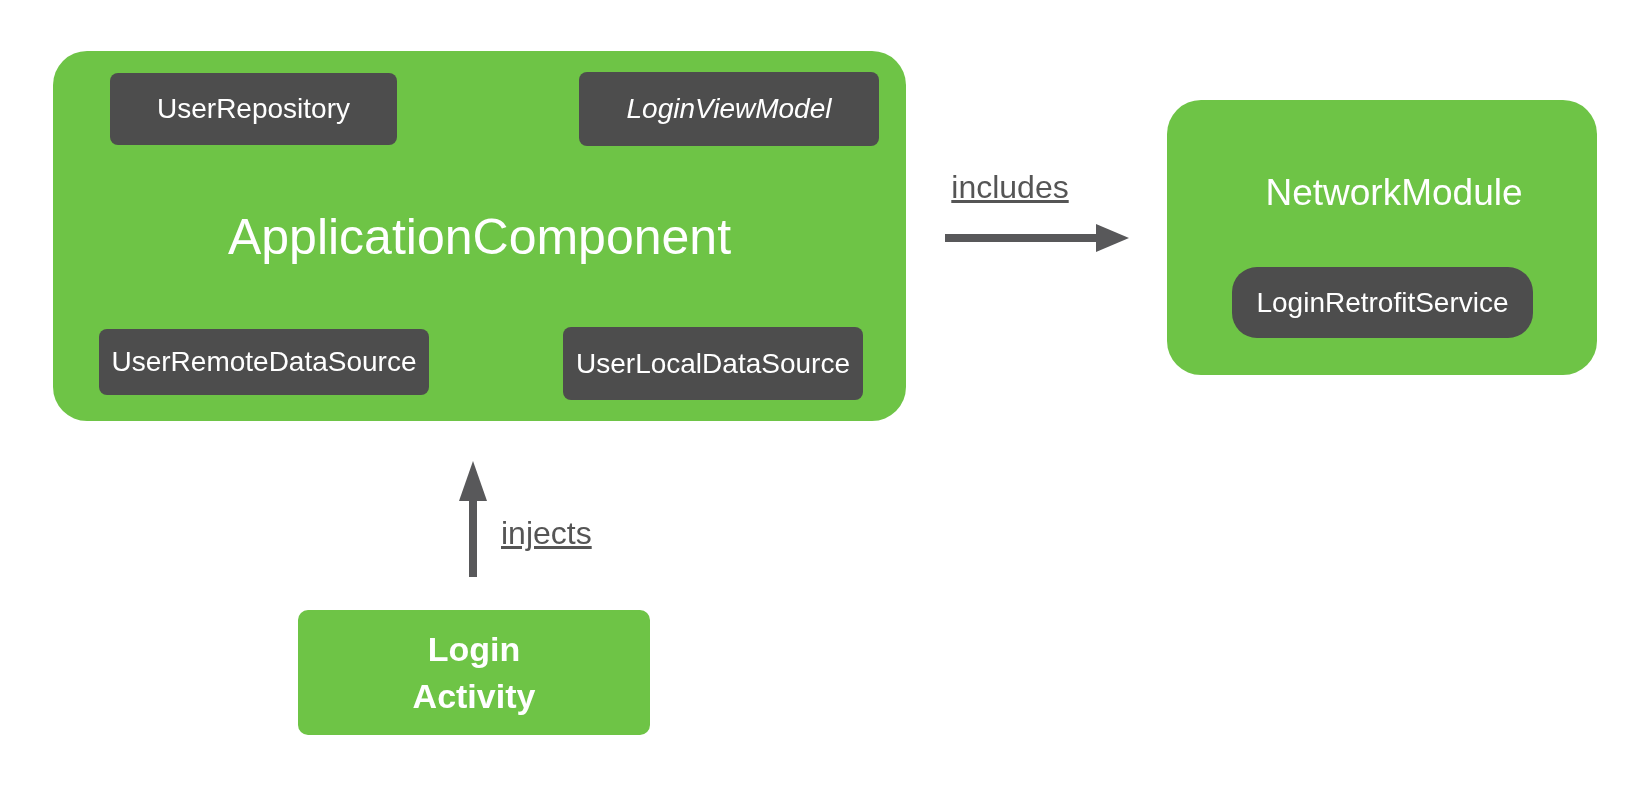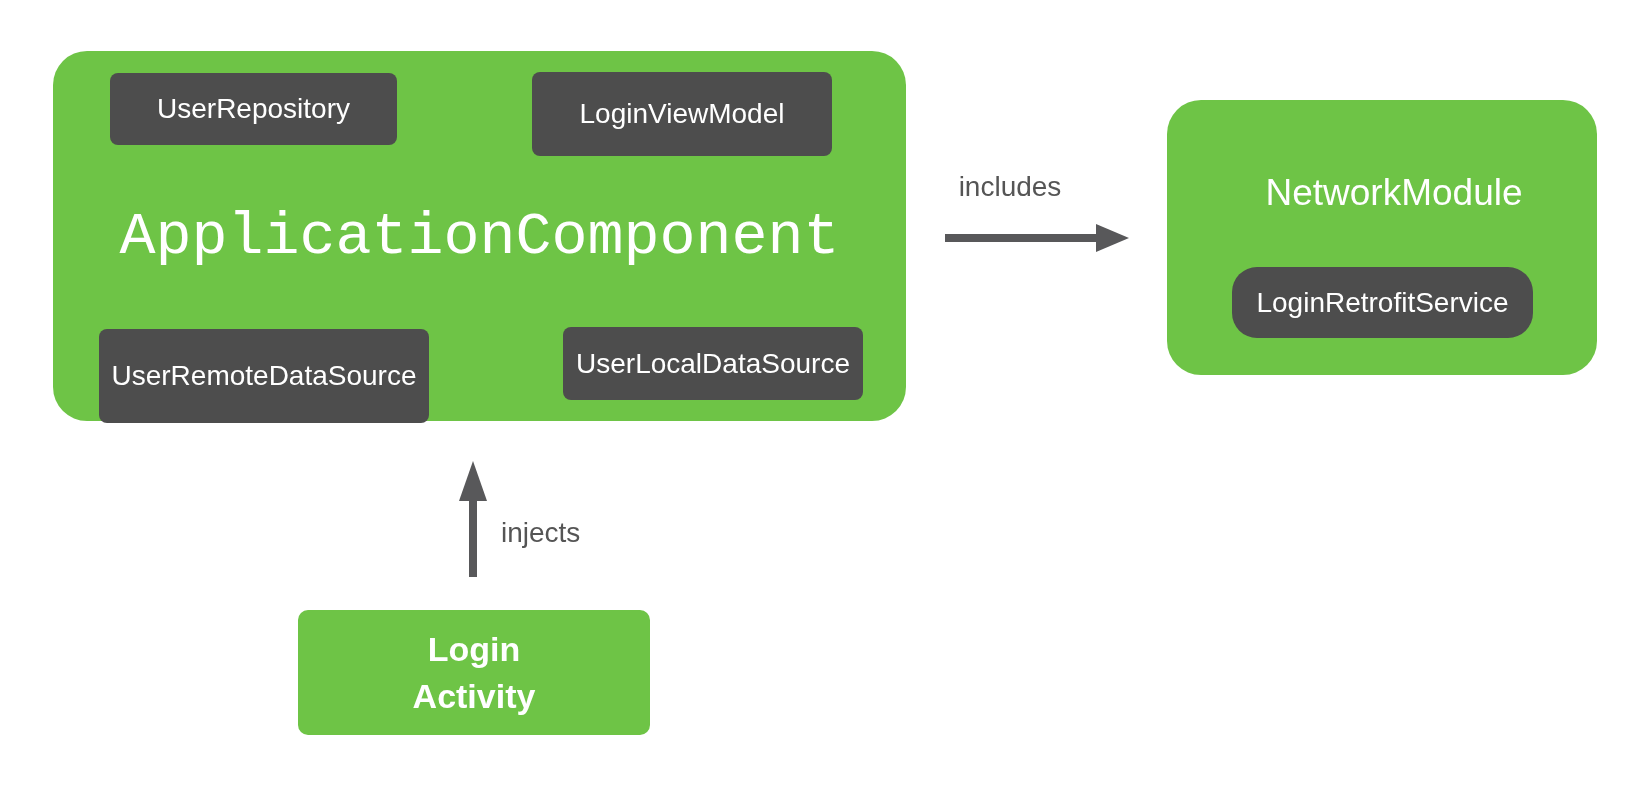--- a/index.html
+++ b/index.html
@@ -34,35 +34,35 @@
   .box-title {
     position: absolute;
     left: 0;
     right: 0;
     text-align: center;
     color: var(--text-light, #ffffff);
     white-space: nowrap;
   }
   .app-title {
     top: 158px;
-    font-size: 60px;
+    font-size: 50px;
     line-height: 56px;
-    font-family: Liberation Mono, monospace;
   }
   .network-title {
     top: 71px;
     font-size: 37px;
     line-height: 44px;
     padding-left: 24px;
   }
   .edge-label {
     position: absolute;
     color: var(--label, #555555);
-    font-size: 28px;
+    font-size: 32px;
     line-height: 34px;
+    text-decoration: underline;
   }
   .edge-label.centered { text-align: center; }
   .arrow-line {
     position: absolute;
     background: var(--arrow, #58585A);
   }
   .arrow-head { position: absolute; width: 0; height: 0; }
   .arrow-head.right {
     border-top: 14px solid transparent;
     border-bottom: 14px solid transparent;
@@ -92,23 +92,23 @@
     font-weight: bold;
   }
 </style>
 </head>
 <body>
 
 <div class="canvas">
 
   <div class="green-box" style="left:53px; top:51px; width:853px; height:370px;">
     <div class="chip" style="left:57px; top:22px; width:287px; height:72px;">UserRepository</div>
-    <div class="chip" style="left:479px; top:21px; width:300px; height:84px;">LoginViewModel</div>
+    <div class="chip" style="left:526px; top:21px; width:300px; height:74px;font-style:italic;">LoginViewModel</div>
     <div class="box-title app-title">ApplicationComponent</div>
-    <div class="chip" style="left:46px; top:278px; width:330px; height:94px;">UserRemoteDataSource</div>
+    <div class="chip" style="left:46px; top:278px; width:330px; height:66px;">UserRemoteDataSource</div>
     <div class="chip" style="left:510px; top:276px; width:300px; height:73px;">UserLocalDataSource</div>
   </div>
 
   <div class="edge-label centered" style="left:930px; top:170px; width:160px;">includes</div>
   <div class="arrow-line" style="left:945px; top:234px; width:152px; height:8px;"></div>
   <div class="arrow-head right" style="left:1096px; top:224px;"></div>
 
   <div class="green-box" style="left:1167px; top:100px; width:430px; height:275px;">
     <div class="box-title network-title">NetworkModule</div>
     <div class="chip" style="left:65px; top:167px; width:301px; height:71px;border-radius:25px;">LoginRetrofitService</div>

